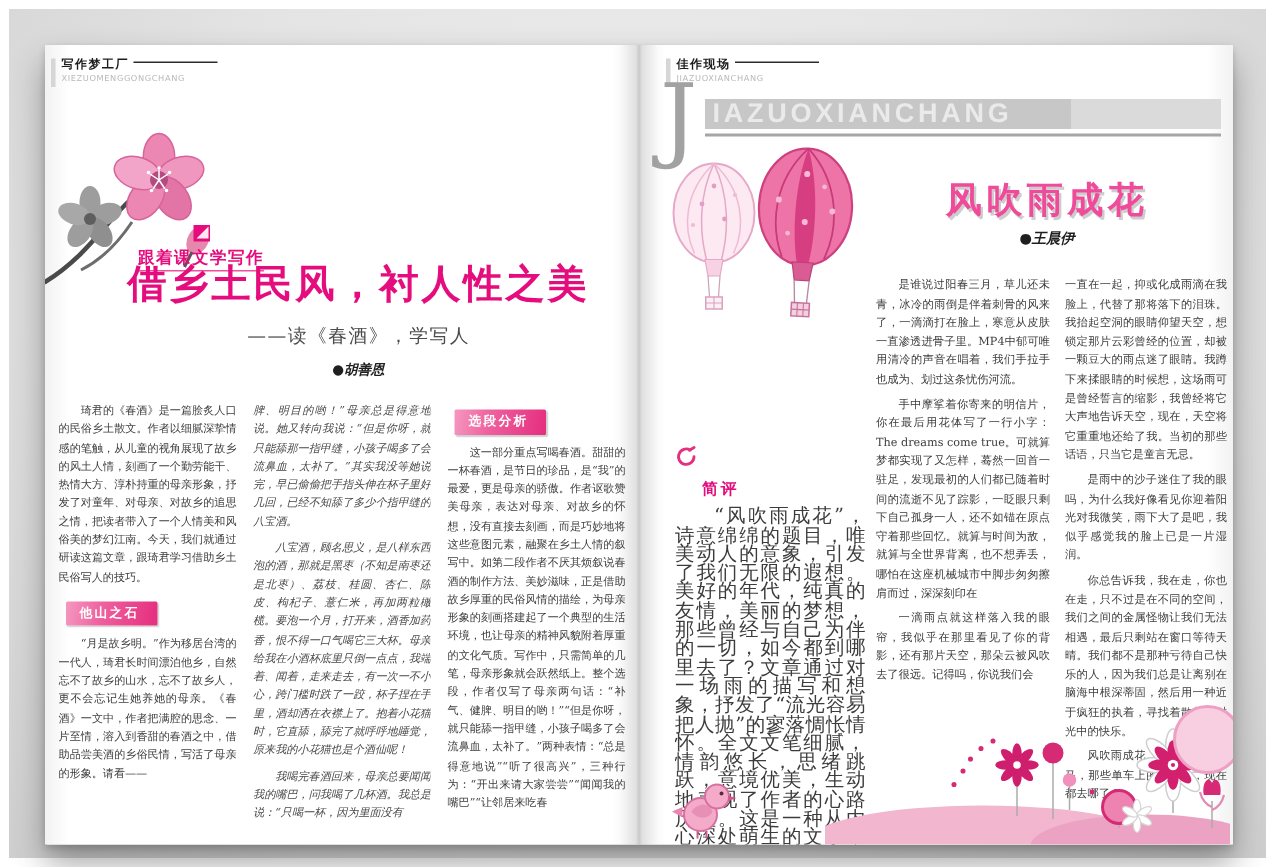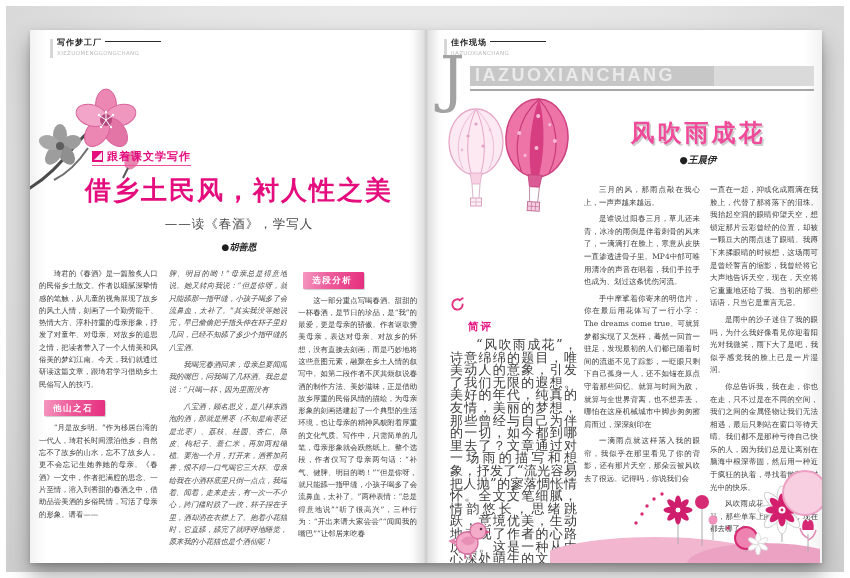--- a/index.html
+++ b/index.html
@@ -20,21 +20,21 @@
   .col-hd{position:absolute;display:flex;gap:4px;align-items:flex-start;}
   .hd-bar{width:3px;height:19px;background:#d6d6d6;margin-top:1px;}
   .hd-cn{font:700 8px/10px "DejaVu Sans",sans-serif;color:#1d1d1d;letter-spacing:1px;white-space:nowrap;}
   .hd-tail{display:inline-block;width:56px;height:1px;background:#2b2b2b;vertical-align:3px;margin-left:3px;}
   .hd-py{font:400 5.5px/7px "DejaVu Sans",sans-serif;color:#b9b9b9;letter-spacing:.4px;margin-top:2px;}
 
   
   .flower{position:absolute;left:-4px;top:44px;width:132px;height:122px;}
   .sec-tag{position:absolute;left:62px;top:120px;display:flex;align-items:center;gap:4px;
        color:#e50d7e;font:700 11px/13px "DejaVu Sans",sans-serif;letter-spacing:1px;
-       border-bottom:1.5px solid #ef4f9c;padding-bottom:2px;}
+       border-bottom:1.5px solid #ef4f9c;padding-bottom:2px;flex-direction:column;}
   .sec-sq{width:11px;height:11px;background:#e50d7e;position:relative;flex:0 0 auto;}
   .sec-sq::after{content:"";position:absolute;right:1px;top:1px;border-style:solid;
        border-width:0 0 8px 8px;border-color:transparent transparent #fff transparent;opacity:.9;}
   .l-title{position:absolute;left:28px;right:6px;top:144px;text-align:center;
        font:700 26px/32px "DejaVu Sans",sans-serif;color:#e50d7e;letter-spacing:2px;white-space:nowrap;margin:0;}
   .l-sub{position:absolute;left:28px;right:6px;top:186px;text-align:center;
        font:400 12.5px/15px "DejaVu Serif",serif;color:#4b4b4b;letter-spacing:1px;}
   .l-author{position:absolute;left:28px;right:6px;top:212px;text-align:center;
        font:italic 700 9px/11px "DejaVu Serif",serif;color:#1f1f1f;}
   .cols{position:absolute;left:9px;right:9px;top:238px;height:292px;display:flex;gap:11px;}
@@ -76,21 +76,21 @@
 </style>
 </head>
 <body>
 
 <div class="photo-inner"></div>
 
 <div class="spread">
 
   <div class="page page-left">
 
-    <div class="col-hd" style="left:20px;top:8px;">
+    <div class="col-hd" style="left:4px;top:8px;">
       <span class="hd-bar"></span>
       <div>
         <div class="hd-cn"><span>写作梦工厂</span><span class="hd-tail"></span></div>
         <div class="hd-py">XIEZUOMENGGONGCHANG</div>
       </div>
     </div>
 
     <svg class="flower" viewBox="0 0 132 122">
       <path d="M4 114 C 30 98 42 78 58 62 C 66 54 74 48 82 44" stroke="#4a4a4a" stroke-width="3" fill="none" stroke-linecap="round"></path>
       <path d="M28 106 C 44 98 54 86 62 74" stroke="#6d6d6d" stroke-width="2" fill="none"></path>
@@ -138,22 +138,22 @@
     <div class="l-author">●胡善恩</div>
 
     <div class="cols">
       <div class="col">
         <p class="body indent">琦君的《春酒》是一篇脍炙人口的民俗乡土散文。作者以细腻深挚情感的笔触，从儿童的视角展现了故乡的风土人情，刻画了一个勤劳能干、热情大方、淳朴持重的母亲形象，抒发了对童年、对母亲、对故乡的追思之情，把读者带入了一个人情美和风俗美的梦幻江南。今天，我们就通过研读这篇文章，跟琦君学习借助乡土民俗写人的技巧。</p>
         <div class="ribbon"><i></i><span>他山之石</span></div>
         <p class="body indent">“月是故乡明。”作为移居台湾的一代人，琦君长时间漂泊他乡，自然忘不了故乡的山水，忘不了故乡人，更不会忘记生她养她的母亲。《春酒》一文中，作者把满腔的思念、一片至情，溶入到香甜的春酒之中，借助品尝美酒的乡俗民情，写活了母亲的形象。请看——</p>
       </div>
       <div class="col">
         <p class="body quote">脾、明目的哟！”母亲总是得意地说。她又转向我说：“但是你呀，就只能舔那一指甲缝，小孩子喝多了会流鼻血，太补了。”其实我没等她说完，早已偷偷把手指头伸在杯子里好几回，已经不知舔了多少个指甲缝的八宝酒。</p>
+        <p class="body quote indent">八宝酒，顾名思义，是八样东西泡的酒，那就是黑枣（不知是南枣还是北枣）、荔枝、桂圆、杏仁、陈皮、枸杞子、薏仁米，再加两粒橄榄。要泡一个月，打开来，酒香加药香，恨不得一口气喝它三大杯。母亲给我在小酒杯底里只倒一点点，我端着、闻着，走来走去，有一次一不小心，跨门槛时跌了一跤，杯子捏在手里，酒却洒在衣襟上了。抱着小花猫时，它直舔，舔完了就呼呼地睡觉，原来我的小花猫也是个酒仙呢！</p>
         <p class="body quote indent">我喝完春酒回来，母亲总要闻闻我的嘴巴，问我喝了几杯酒。我总是说：“只喝一杯，因为里面没有</p>
-        <p class="body quote indent">八宝酒，顾名思义，是八样东西泡的酒，那就是黑枣（不知是南枣还是北枣）、荔枝、桂圆、杏仁、陈皮、枸杞子、薏仁米，再加两粒橄榄。要泡一个月，打开来，酒香加药香，恨不得一口气喝它三大杯。母亲给我在小酒杯底里只倒一点点，我端着、闻着，走来走去，有一次一不小心，跨门槛时跌了一跤，杯子捏在手里，酒却洒在衣襟上了。抱着小花猫时，它直舔，舔完了就呼呼地睡觉，原来我的小花猫也是个酒仙呢！</p>
       </div>
       <div class="col">
         <div class="ribbon"><i></i><span>选段分析</span></div>
         <p class="body indent">这一部分重点写喝春酒。甜甜的一杯春酒，是节日的珍品，是“我”的最爱，更是母亲的骄傲。作者讴歌赞美母亲，表达对母亲、对故乡的怀想，没有直接去刻画，而是巧妙地将这些意图元素，融聚在乡土人情的叙写中。如第二段作者不厌其烦叙说春酒的制作方法、美妙滋味，正是借助故乡厚重的民俗风情的描绘，为母亲形象的刻画搭建起了一个典型的生活环境，也让母亲的精神风貌附着厚重的文化气质。写作中，只需简单的几笔，母亲形象就会跃然纸上。整个选段，作者仅写了母亲两句话：“补气、健脾、明目的哟！”“但是你呀，就只能舔一指甲缝，小孩子喝多了会流鼻血，太补了。”两种表情：“总是得意地说”“听了很高兴”，三种行为：“开出来请大家尝尝”“闻闻我的嘴巴”“让邻居来吃春</p>
       </div>
     </div>
   </div>
 
   <div class="page page-right">
 
@@ -208,21 +208,20 @@
         <path d="M-5 49 L-4 64 M5 49 L4 64" stroke="#b788a0" stroke-width=".9"></path>
         <rect x="-6" y="64" width="12" height="9" fill="#f4cfe0" stroke="#c4729b" stroke-width="1"></rect>
         <path d="M-6 68.5 L6 68.5 M-2 64 L-2 73 M2 64 L2 73" stroke="#c4729b" stroke-width=".7"></path>
       </g>
     </svg>
 
     <h2 class="r-title">风吹雨成花</h2>
     <div class="r-author">●王晨伊</div>
 
     <div class="r-col2">
-      <p class="rbody indent">三月的风，那雨点敲在我心上，一声声越来越远。</p>
       <p class="rbody indent">是谁说过阳春三月，草儿还未青，冰冷的雨倒是伴着刺骨的风来了，一滴滴打在脸上，寒意从皮肤一直渗透进骨子里。MP4中郁可唯用清冷的声音在唱着，我们手拉手也成为、划过这条忧伤河流。</p>
       <p class="rbody indent">手中摩挲着你寄来的明信片，你在最后用花体写了一行小字：The dreams come true。可就算梦都实现了又怎样，蓦然一回首一驻足，发现最初的人们都已随着时间的流逝不见了踪影，一眨眼只剩下自己孤身一人，还不如锚在原点守着那些回忆。就算与时间为敌，就算与全世界背离，也不想弄丢，哪怕在这座机械城市中脚步匆匆擦肩而过，深深刻印在</p>
       <p class="rbody indent">一滴雨点就这样落入我的眼帘，我似乎在那里看见了你的背影，还有那片天空，那朵云被风吹去了很远。记得吗，你说我们会</p>
     </div>
 
     <div class="r-col3">
       <p class="rbody">一直在一起，抑或化成雨滴在我脸上，代替了那将落下的泪珠。我抬起空洞的眼睛仰望天空，想锁定那片云彩曾经的位置，却被一颗豆大的雨点迷了眼睛。我蹲下来揉眼睛的时候想，这场雨可是曾经誓言的缩影，我曾经将它大声地告诉天空，现在，天空将它重重地还给了我。当初的那些话语，只当它是童言无忌。</p>
       <p class="rbody indent">是雨中的沙子迷住了我的眼吗，为什么我好像看见你迎着阳光对我微笑，雨下大了是吧，我似乎感觉我的脸上已是一片湿润。</p>
       <p class="rbody indent">你总告诉我，我在走，你也在走，只不过是在不同的空间，我们之间的金属怪物让我们无法相遇，最后只剩站在窗口等待天晴。我们都不是那种亏待自己快乐的人，因为我们总是让离别在脑海中根深蒂固，然后用一种近于疯狂的执着，寻找着散落在时光中的快乐。</p>
       <p class="rbody indent">风吹雨成花，时间追不上白马，那些单车上的你我他，现在都去哪了？</p>

